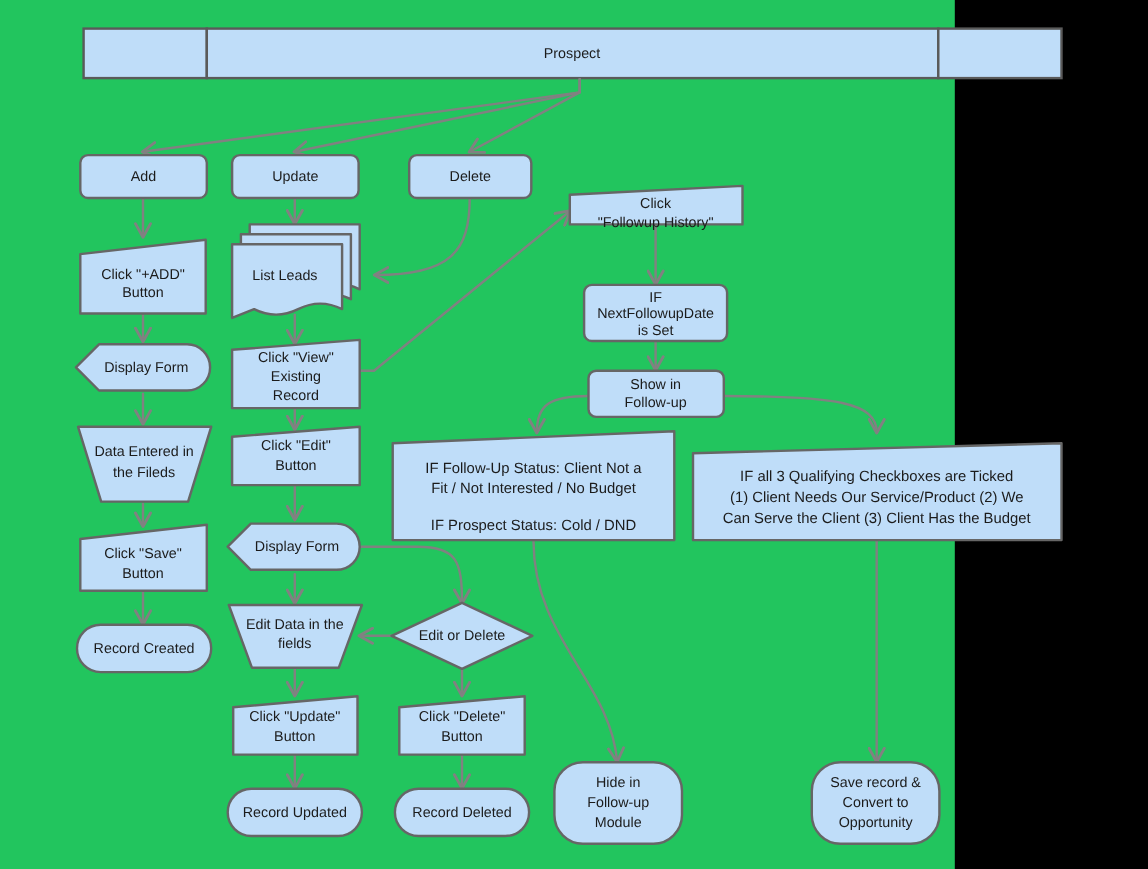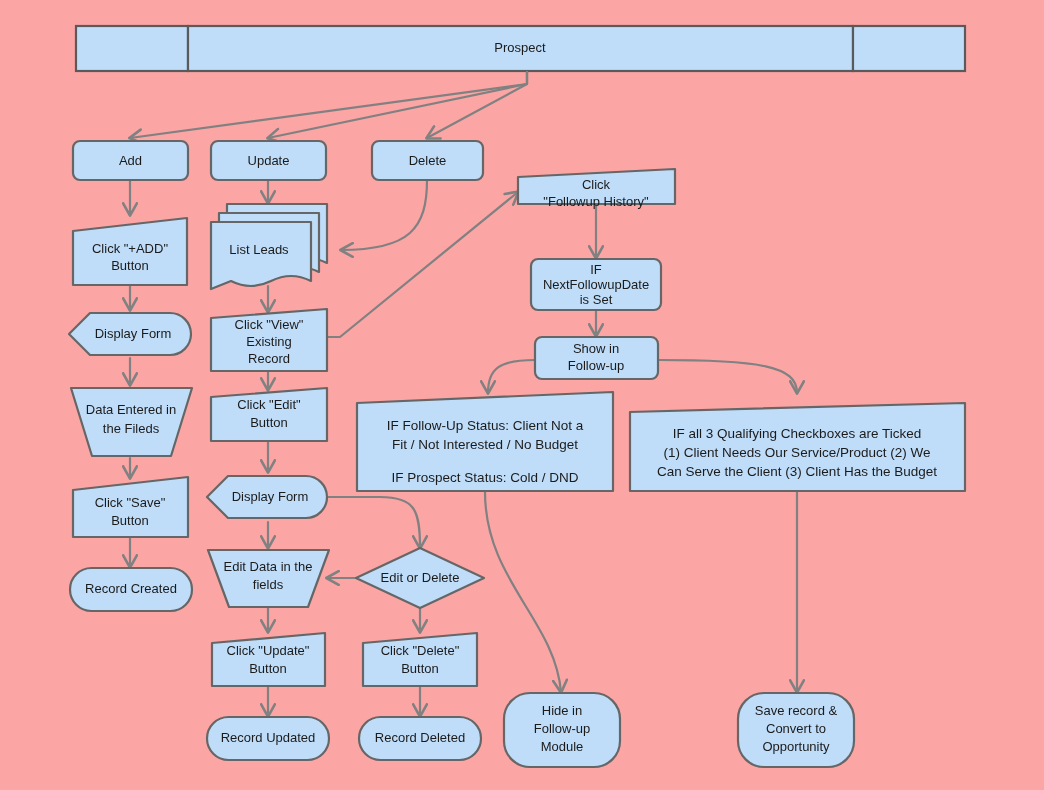--- a/index.html
+++ b/index.html
@@ -1,18 +1,18 @@
 <!DOCTYPE html>
 <html><head>
 <meta charset="utf-8">
 <style>
   html,body{margin:0;padding:0;background:#000;}
   body{width:1044px;height:790px;overflow:hidden;
        font-family:"Liberation Sans","DejaVu Sans",sans-serif;}
-  #stage{position:relative;width:1044px;height:790px;background:#fca5a5;}
+  #stage{position:relative;width:868px;height:790px;background:#22c55e;}
   svg{position:absolute;top:0;left:0;width:1044px;height:790px;}
   .nodeShape{fill:#bfddf9;stroke:#666666;stroke-width:2.2;stroke-linejoin:round;}
   .barCell{fill:#bfddf9;stroke:#5a5a5a;stroke-width:2.2;}
   .conn{fill:none;stroke:#818181;stroke-width:2.2;stroke-linejoin:round;stroke-linecap:round;}
   .lbl{fill:#1b1b1b;font-size:13px;text-anchor:middle;dominant-baseline:middle;
        font-family:"Liberation Sans","DejaVu Sans",sans-serif;}
   .lbl.big{font-size:13.5px;}
 </style>
 </head>
 <body>

